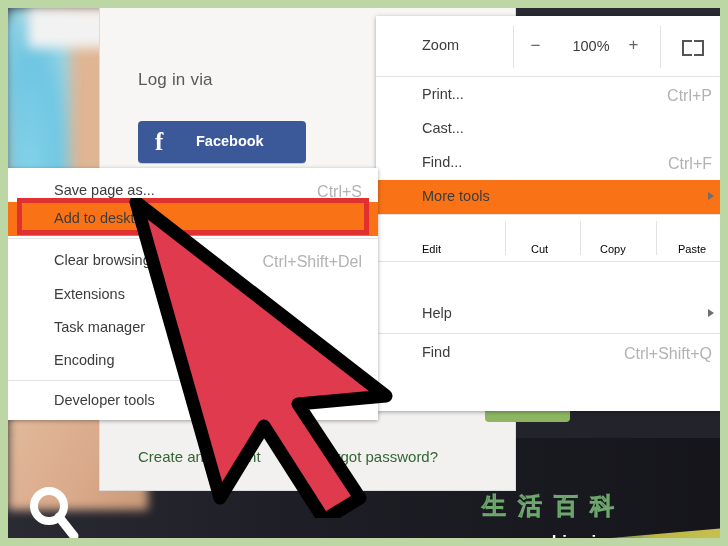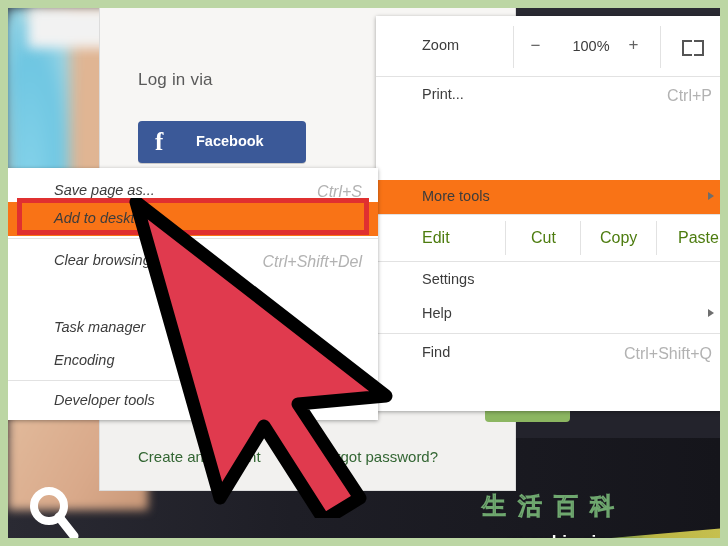--- a/index.html
+++ b/index.html
@@ -77,25 +77,25 @@
   .zr-pct{position:absolute;left:185px;top:22px;width:60px;text-align:center;font-size:14.5px;color:#3c3c3c;}
   .zr-plus{position:absolute;left:250px;top:19px;width:15px;text-align:center;font-size:17px;color:#636363;}
   .fsicon{position:absolute;left:306px;top:24px;width:22px;height:16px;}
   .fsicon i{position:absolute;width:8px;height:6px;border:2px solid #555;}
   .fsicon i.tl{left:0;top:0;border-right:0;border-bottom:0;}
   .fsicon i.tr{right:0;top:0;border-left:0;border-bottom:0;}
   .fsicon i.bl{left:0;bottom:0;border-right:0;border-top:0;}
   .fsicon i.br{right:0;bottom:0;border-left:0;border-top:0;}
 
   .editrow{position:absolute;left:0;width:100%;height:46px;}
-  .er-cell{position:absolute;top:14px;font-size:16px;color:#4d7c0f;}
+  .er-cell{position:absolute;top:28px;font-size:11px;color:#000000;}
   .er-div{position:absolute;top:6px;width:1px;height:34px;background:#e2e2e2;}
 
   
-  #menu-left{left:0;top:160px;width:370px;height:252px;font-style:italic;}
+  #menu-left{left:0;top:160px;width:370px;height:252px;}
 
   
   .redbox{position:absolute;left:9px;top:190px;width:352px;height:37px;border:5px solid #e03030;
     box-sizing:border-box;}
 
   
   .arrow{position:absolute;left:120px;top:190px;width:320px;height:320px;pointer-events:none;}
 
   
   .mag{position:absolute;left:18px;top:476px;width:56px;height:58px;}
@@ -171,40 +171,44 @@
             <i class="bl"></i>
             <i class="br"></i>
         </span>
       </div>
       <div class="sep" style="top:60px"></div>
 
       <div class="mi" style="top:62px">
         <span class="lab">Print...</span>
         <span class="sc">Ctrl+P</span>
       </div>
+      <div class="mi" style="top:96px">
+        <span class="lab">Cast...</span>
+      </div>
+      <div class="mi" style="top:130px">
+        <span class="lab">Find...</span>
+        <span class="sc">Ctrl+F</span>
+      </div>
       <div class="mi hl" style="top:164px">
         <span class="lab">More tools</span>
         <span class="arw"></span>
       </div>
       <div class="sep" style="top:198px"></div>
 
       <div class="editrow" style="top:199px">
         <span class="er-cell" style="left:46px">Edit</span>
         <div class="er-div" style="left:129px"></div>
         <span class="er-cell" style="left:155px">Cut</span>
         <div class="er-div" style="left:204px"></div>
         <span class="er-cell" style="left:224px">Copy</span>
         <div class="er-div" style="left:280px"></div>
         <span class="er-cell" style="left:302px">Paste</span>
       </div>
       <div class="sep" style="top:245px"></div>
 
-      <div class="mi" style="top:247px">
-        <span class="lab">Settings</span>
-      </div>
       <div class="mi" style="top:281px">
         <span class="lab">Help</span>
         <span class="arw"></span>
       </div>
       <div class="sep" style="top:317px"></div>
 
       <div class="mi" style="top:320px">
         <span class="lab">Find</span>
         <span class="sc">Ctrl+Shift+Q</span>
       </div>
@@ -216,20 +220,23 @@
         <span class="sc">Ctrl+S</span>
       </div>
       <div class="mi hl" style="top:34px">
         <span class="lab">Add to desktop...</span>
       </div>
       <div class="sep" style="top:70px"></div>
       <div class="mi" style="top:76px">
         <span class="lab">Clear browsing data...</span>
         <span class="sc">Ctrl+Shift+Del</span>
       </div>
+      <div class="mi" style="top:110px">
+        <span class="lab">Extensions</span>
+      </div>
       <div class="mi" style="top:143px">
         <span class="lab">Task manager</span>
       </div>
       <div class="mi" style="top:176px">
         <span class="lab">Encoding</span>
       </div>
       <div class="sep" style="top:212px"></div>
       <div class="mi" style="top:216px">
         <span class="lab">Developer tools</span>
       </div>

